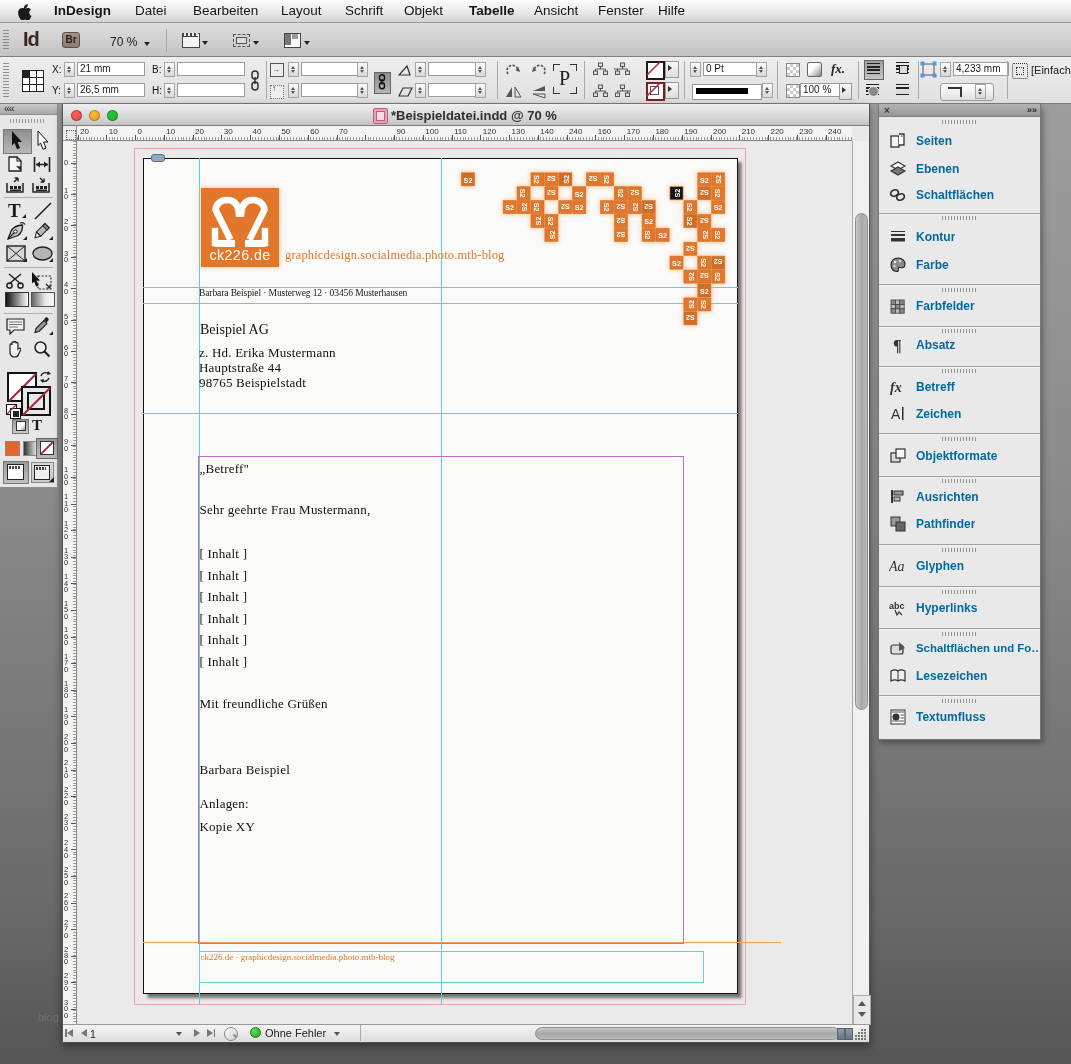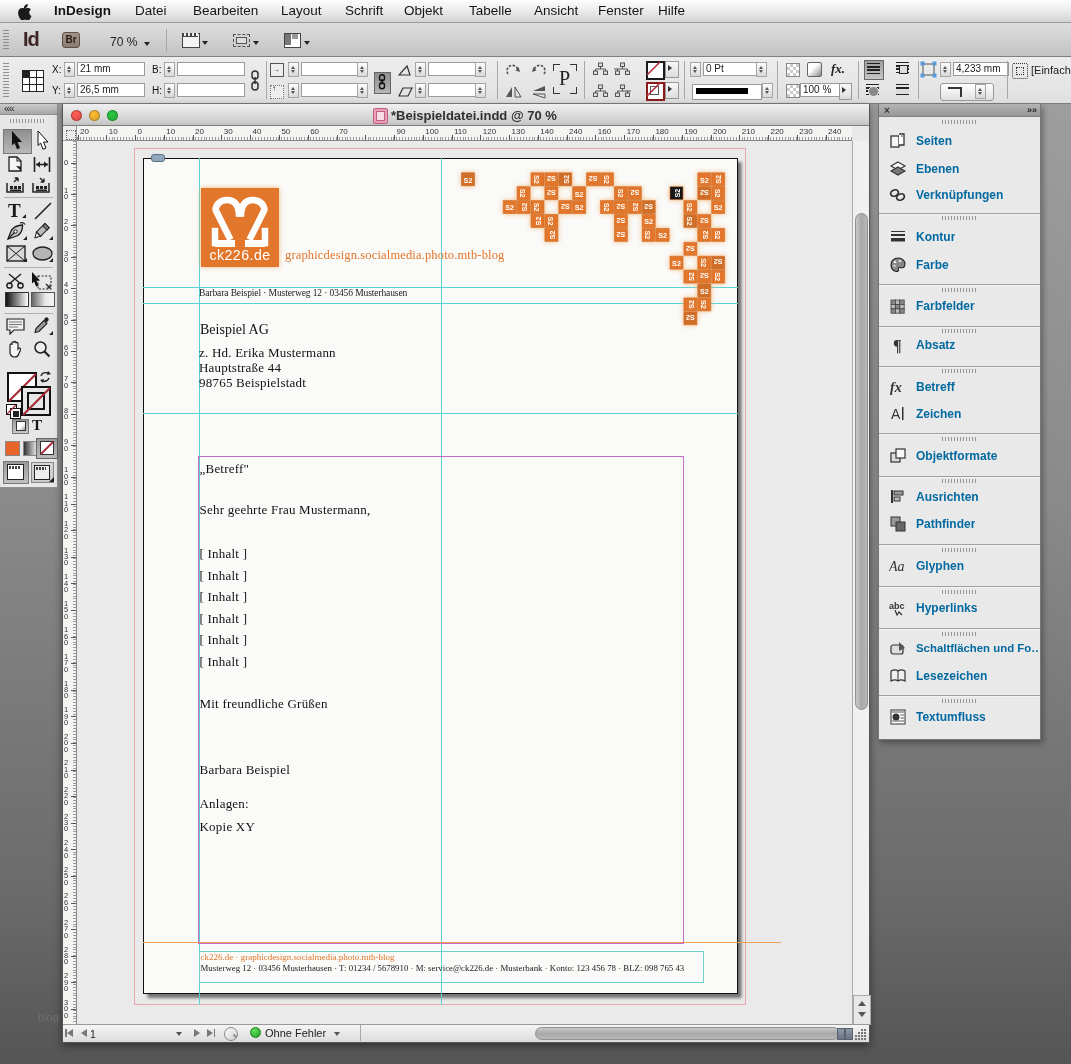--- a/index.html
+++ b/index.html
@@ -22,21 +22,21 @@
 <div class="a" style="left:0;top:0;width:1071px;height:22px;background:linear-gradient(180deg,#fdfdfd,#e9e9e9 55%,#d2d2d2);border-bottom:1px solid #9a9a9a;"></div>
 <svg class="a" style="left:17px;top:3px;" width="15" height="17" viewBox="0 0 14 17">
 <path fill="#1a1a1a" d="M9.3 4.2c.7-.9 1.2-2.1 1-3.2-1 .1-2.2.7-2.9 1.5-.6.8-1.2 2-1 3.1 1.1 0 2.2-.6 2.9-1.4zM11.7 9.6c0-2 1.7-3 1.8-3.1-1-1.4-2.5-1.6-3-1.6-1.3-.1-2.5.7-3.1.7-.6 0-1.6-.7-2.7-.7-1.4 0-2.7.8-3.4 2-1.4 2.5-.4 6.3 1 8.4.7 1 1.5 2.1 2.6 2.1 1 0 1.4-.7 2.7-.7 1.3 0 1.6.7 2.7.7 1.1 0 1.8-1 2.5-2 .8-1.2 1.1-2.3 1.1-2.4 0 0-2.2-.9-2.2-3.4z"></path>
   </svg>
 <div class="a" style="left:54px;top:3px;font-size:13.5px;font-weight:bold;color:#151515;">InDesign</div>
 <div class="a" style="left:135px;top:3px;font-size:13.5px;font-weight:normal;color:#151515;">Datei</div>
 <div class="a" style="left:193px;top:3px;font-size:13.5px;font-weight:normal;color:#151515;">Bearbeiten</div>
 <div class="a" style="left:281px;top:3px;font-size:13.5px;font-weight:normal;color:#151515;">Layout</div>
 <div class="a" style="left:345px;top:3px;font-size:13.5px;font-weight:normal;color:#151515;">Schrift</div>
 <div class="a" style="left:404px;top:3px;font-size:13.5px;font-weight:normal;color:#151515;">Objekt</div>
-<div class="a" style="left:469px;top:3px;font-size:13.5px;font-weight:normal;color:#151515;">Tabelle</div>
+<div class="a" style="left:469px;top:3px;font-size:13.5px;font-weight:bold;color:#151515;">Tabelle</div>
 <div class="a" style="left:534px;top:3px;font-size:13.5px;font-weight:normal;color:#151515;">Ansicht</div>
 <div class="a" style="left:598px;top:3px;font-size:13.5px;font-weight:normal;color:#151515;">Fenster</div>
 <div class="a" style="left:658px;top:3px;font-size:13.5px;font-weight:normal;color:#151515;">Hilfe</div>
 <div class="a" style="left:0;top:23px;width:1071px;height:33px;background:linear-gradient(180deg,#dedede,#c3c3c3);border-bottom:1px solid #808080;"></div>
 <div class="vgrip" style="left:3px;top:30px;width:6px;height:20px;background:repeating-linear-gradient(180deg,#8a8a8a 0,#8a8a8a 1px,transparent 1px,transparent 3px);"></div>
 <div class="a" style="left:23px;top:28px;font-size:20px;font-weight:bold;color:#3c2424;letter-spacing:-1px;">Id</div>
 <div class="a" style="left:62px;top:32px;width:16px;height:14px;background:linear-gradient(180deg,#a3948c,#8a7a70);border:1px solid #5f5148;border-radius:3px;font-size:10px;font-weight:bold;color:#2e2018;text-align:center;line-height:14px;">Br</div>
 <div class="a" style="left:110px;top:35px;font-size:12px;color:#222;">70 %</div>
 <div class="a" style="left:144px;top:41px;line-height:0;"><span class="tri-d"></span></div>
 <div class="sep" style="left:166px;top:29px;height:23px;"></div>
@@ -772,21 +772,20 @@
     <div class="a" style="left:122.5px;top:426.5px;font-size:13px;letter-spacing:0.22px;color:#111;font-family:'Liberation Serif',serif;">[ Inhalt ]</div>
     <div class="a" style="left:122.5px;top:448px;font-size:13px;letter-spacing:0.22px;color:#111;font-family:'Liberation Serif',serif;">[ Inhalt ]</div>
     <div class="a" style="left:122.5px;top:469.5px;font-size:13px;letter-spacing:0.22px;color:#111;font-family:'Liberation Serif',serif;">[ Inhalt ]</div>
     <div class="a" style="left:122.5px;top:491px;font-size:13px;letter-spacing:0.22px;color:#111;font-family:'Liberation Serif',serif;">[ Inhalt ]</div>
     <div class="a" style="left:122.5px;top:512.5px;font-size:13px;letter-spacing:0.22px;color:#111;font-family:'Liberation Serif',serif;">[ Inhalt ]</div>
     <div class="a" style="left:122.5px;top:555px;font-size:13px;letter-spacing:0.22px;color:#111;font-family:'Liberation Serif',serif;">Mit freundliche Grüßen</div>
     <div class="a" style="left:122.5px;top:621px;font-size:13px;letter-spacing:0.22px;color:#111;font-family:'Liberation Serif',serif;">Barbara Beispiel</div>
     <div class="a" style="left:122.5px;top:655px;font-size:13px;letter-spacing:0.22px;color:#111;font-family:'Liberation Serif',serif;">Anlagen:</div>
     <div class="a" style="left:122.5px;top:678px;font-size:13px;letter-spacing:0.22px;color:#111;font-family:'Liberation Serif',serif;">Kopie XY</div>
     <div class="a" style="left:123.5px;top:811px;font-size:9px;color:#e2762b;font-family:'Liberation Serif',serif;">ck226.de · graphicdesign.socialmedia.photo.mtb-blog</div>
-    <div class="a" style="left:123.5px;top:822px;font-size:8.8px;color:#1a1a1a;font-family:'Liberation Serif',serif;">Musterweg 12 · 03456 Musterhausen · T: 01234 / 5678910 · M: service@ck226.de · Musterbank · Konto: 123 456 78 · BLZ: 098 765 43</div>
   </div>
 <div class="a" style="left:852px;top:141px;width:17px;height:883px;background:#f0f0f0;border-left:1px solid #aaa;box-sizing:border-box;"></div>
 <div class="a" style="left:854.5px;top:213px;width:13px;height:497px;border-radius:7px;background:linear-gradient(90deg,#c8c8c8,#a8a8a8 50%,#b8b8b8);border:1px solid #909090;box-sizing:border-box;"></div>
 <div class="a" style="left:853px;top:995px;width:16px;height:28px;background:#e8e8e8;border:1px solid #aaa;"></div>
 <div class="a" style="left:858px;top:1001px;width:0;height:0;border-left:4px solid transparent;border-right:4px solid transparent;border-bottom:5px solid #555;"></div>
 <div class="a" style="left:858px;top:1012px;width:0;height:0;border-left:4px solid transparent;border-right:4px solid transparent;border-top:5px solid #555;"></div>
 <div class="a" style="left:63px;top:1024px;width:806px;height:18px;background:linear-gradient(180deg,#f5f5f5,#dcdcdc);border-top:1px solid #999;box-sizing:border-box;"></div>
 <div class="a" style="left:67px;top:1029px;width:0;height:0;border-top:4px solid transparent;border-bottom:4px solid transparent;border-right:6px solid #777;"></div>
 <div class="a" style="left:65px;top:1029px;width:1.5px;height:8px;background:#777;"></div>
 <div class="a" style="left:81px;top:1029px;width:0;height:0;border-top:4px solid transparent;border-bottom:4px solid transparent;border-right:6px solid #777;"></div>
@@ -864,21 +863,21 @@
     <path d="M9 2 L16 6 L9 10 L2 6 Z" fill="#f8f8f8" stroke="#333" stroke-width="1.1"></path>
     <path d="M9 7 L16 11 L9 15 L2 11 Z" fill="#777" stroke="#333" stroke-width="1.1"></path>
   </svg>
 <div class="dockrow" style="left:916px;top:162px;font-size:12px;max-width:122px;overflow:hidden;white-space:nowrap;">Ebenen</div>
 <svg class="a" style="left:889px;top:186px;" width="18" height="18" viewBox="0 0 18 18">
     <g fill="none" stroke="#333" stroke-width="1.8">
       <ellipse cx="5.5" cy="7" rx="4" ry="3" transform="rotate(-25 5.5 7)"></ellipse>
       <ellipse cx="11.5" cy="11" rx="4" ry="3" transform="rotate(-25 11.5 11)"></ellipse>
     </g>
   </svg>
-<div class="dockrow" style="left:916px;top:188px;font-size:12px;max-width:122px;overflow:hidden;white-space:nowrap;">Verknüpfungen</div>
+<div class="dockrow" style="left:916px;top:188px;font-size:12px;max-width:122px;overflow:hidden;white-space:nowrap;">Schaltflächen</div>
 <svg class="a" style="left:889px;top:228px;" width="18" height="18" viewBox="0 0 18 18">
     <g fill="#333">
       <rect x="2" y="3" width="14" height="1"></rect>
       <rect x="2" y="6" width="14" height="2"></rect>
       <rect x="2" y="10" width="14" height="3.5"></rect>
     </g>
   </svg>
 <div class="dockrow" style="left:916px;top:230px;font-size:12px;max-width:122px;overflow:hidden;white-space:nowrap;">Kontur</div>
 <svg class="a" style="left:889px;top:256px;" width="18" height="18" viewBox="0 0 18 18">
     <path d="M9 2 C13.5 2 16 5 16 8 C16 12 13 12 11 11.5 C9.5 11.2 9 12 9.4 13.2 C9.8 14.8 8.8 15.8 7.5 15.5 C4 14.8 2 12 2 8.7 C2 5 5 2 9 2 Z" fill="#888" stroke="#222" stroke-width="1.1"></path>

